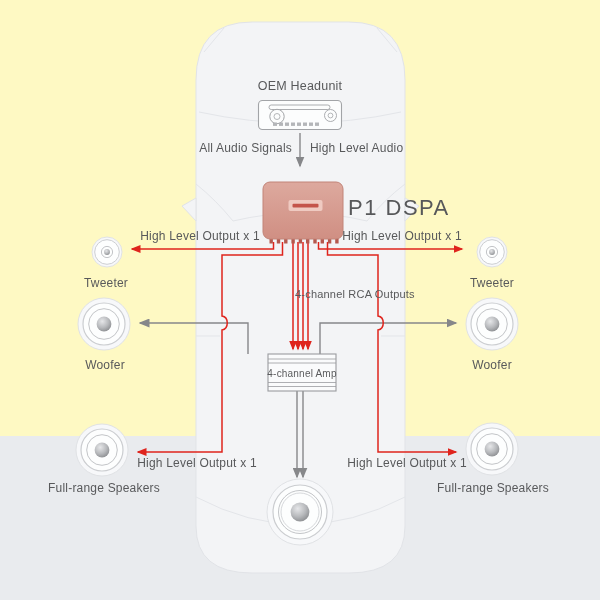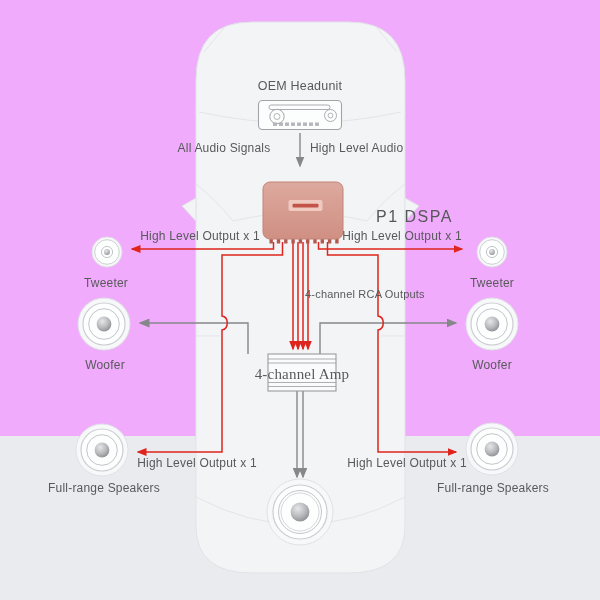--- a/index.html
+++ b/index.html
@@ -2,48 +2,48 @@
 <html><head>
 <meta charset="utf-8">
 <style>
   html,body{margin:0;padding:0;}
   body{
     width:600px;height:600px;
     background:#e9ebee;
     font-family:"Liberation Sans", sans-serif;
     overflow:hidden;
   }
-  .stage{position:relative;width:600px;height:436px;background:#f0abfc;}
+  .stage{position:relative;width:600px;height:436px;background:#fef9c3;}
   .stage svg{position:absolute;left:0;top:0;}
   .lbl{
     position:absolute;
     color:#58595b;
     font-size:12px;
     line-height:14px;
     white-space:nowrap;
     letter-spacing:.2px;
   }
   .center{transform:translateX(-50%);text-align:center;}
   .lbl-oem{left:300px;top:79px;font-size:12.5px;}
-  .lbl-allaudio{left:144px;top:141px;width:160px;text-align:center;}
+  .lbl-allaudio{left:132px;top:141px;width:160px;text-align:right;}
   .lbl-highsig{left:310px;top:141px;}
-  .lbl-dsp{left:348px;top:210px;font-size:16px;letter-spacing:1.5px;color:#57585a;margin-left:28px;}
+  .lbl-dsp{left:348px;top:201px;font-size:22px;letter-spacing:1.5px;color:#57585a;}
   .lbl-hlo-tl{left:200px;top:229px;}
   .lbl-hlo-tr{left:402px;top:229px;}
-  .lbl-rca{left:305px;top:287px;font-size:11px;}
+  .lbl-rca{left:295px;top:287px;font-size:11px;}
   .lbl-hlo-bl{left:197px;top:456px;}
   .lbl-hlo-br{left:407px;top:456px;}
   .lbl-tw-l{left:106px;top:276px;}
   .lbl-tw-r{left:492px;top:276px;}
   .lbl-wf-l{left:105px;top:358px;}
   .lbl-wf-r{left:492px;top:358px;}
   .lbl-fr-l{left:104px;top:481px;}
   .lbl-fr-r{left:493px;top:481px;}
   .lbl-sub{left:300px;top:543px;}
-  .lbl-amp{left:302px;top:367px;font-size:15px;color:#5a5b5d;font-family:Liberation Serif, serif;}
+  .lbl-amp{left:302px;top:367px;font-size:10px;color:#5a5b5d;}
 </style>
 </head>
 <body>
 
 <div class="stage">
 
 <svg width="600" height="600" viewBox="0 0 600 600">
   <defs>
     <linearGradient id="dspGrad" x1="0" y1="0" x2="0" y2="1">
       <stop offset="0" stop-color="#dda99e"></stop>

